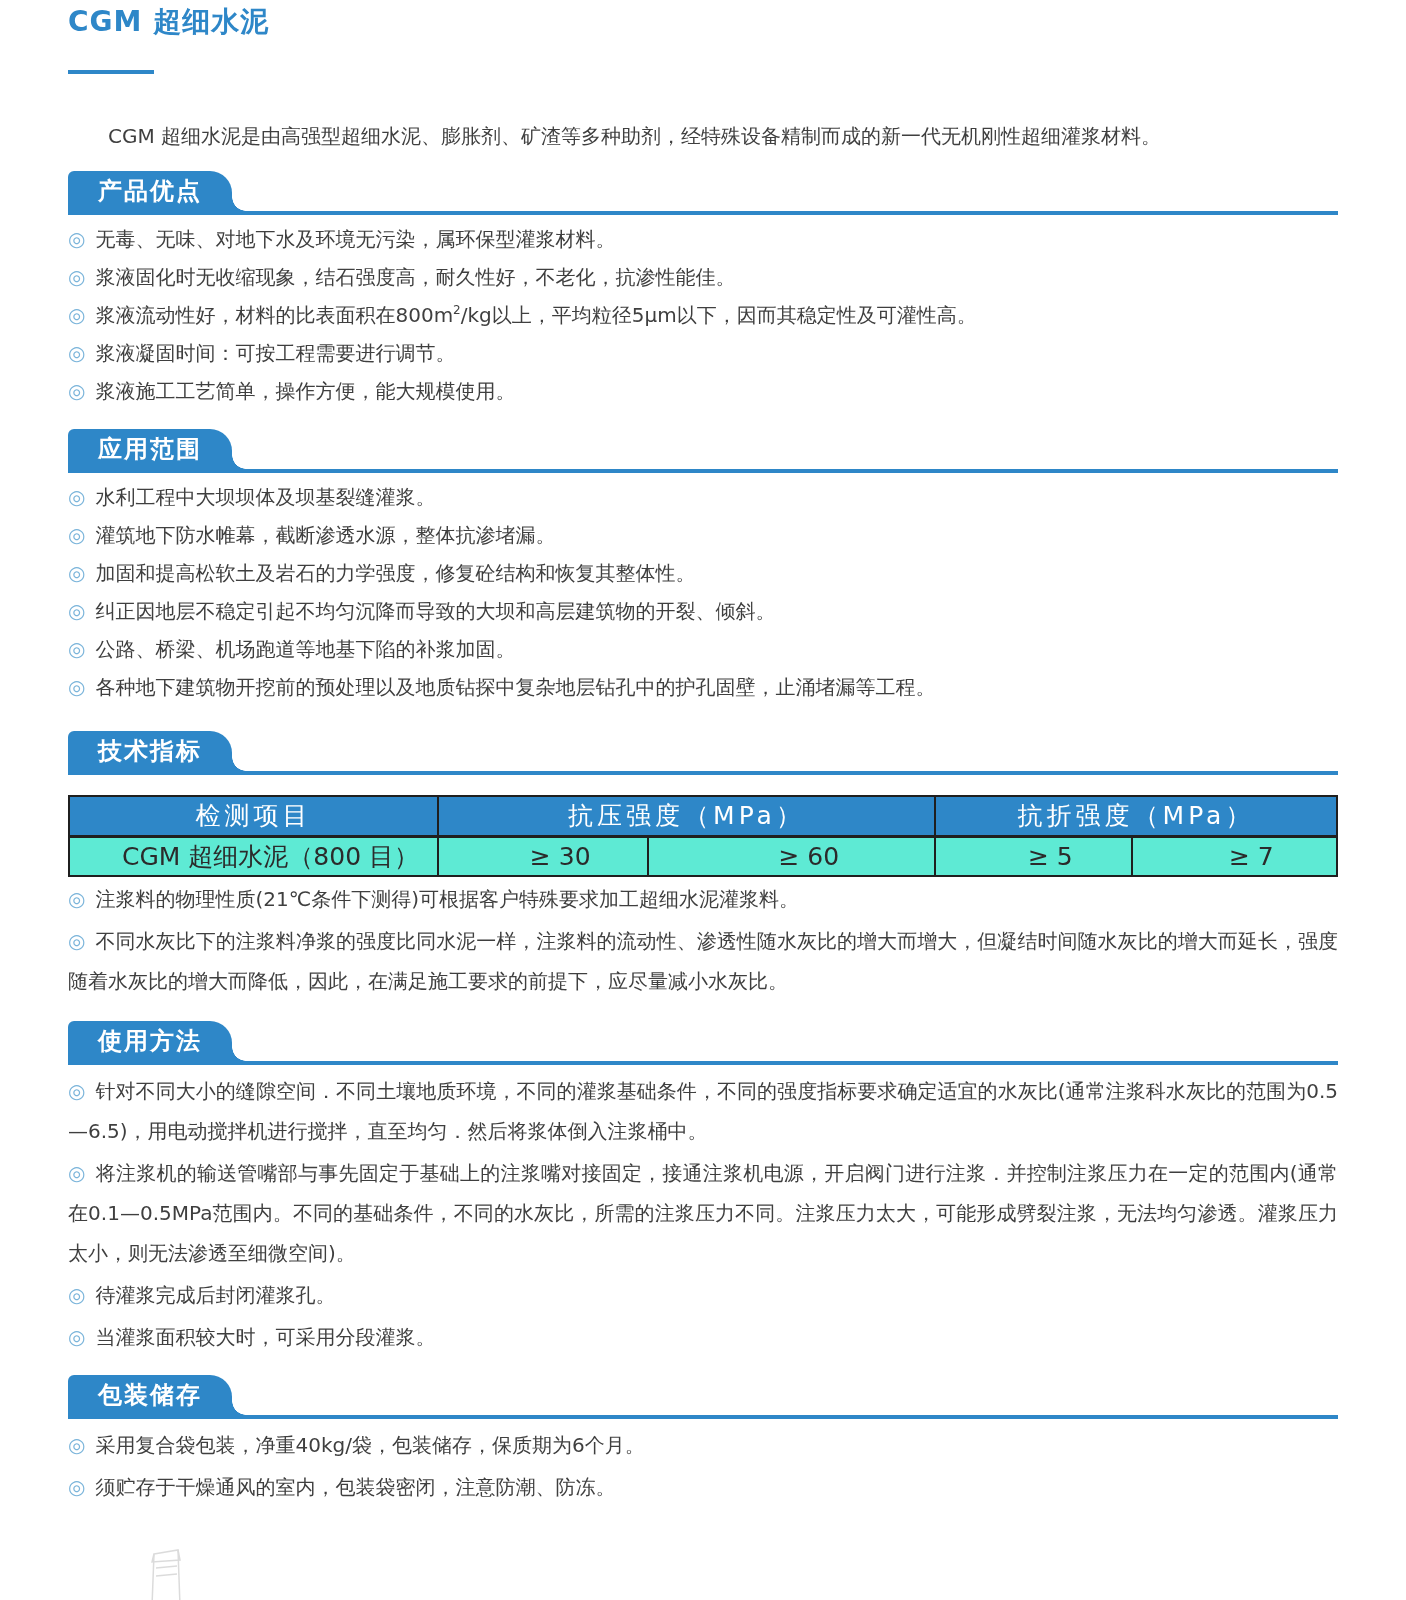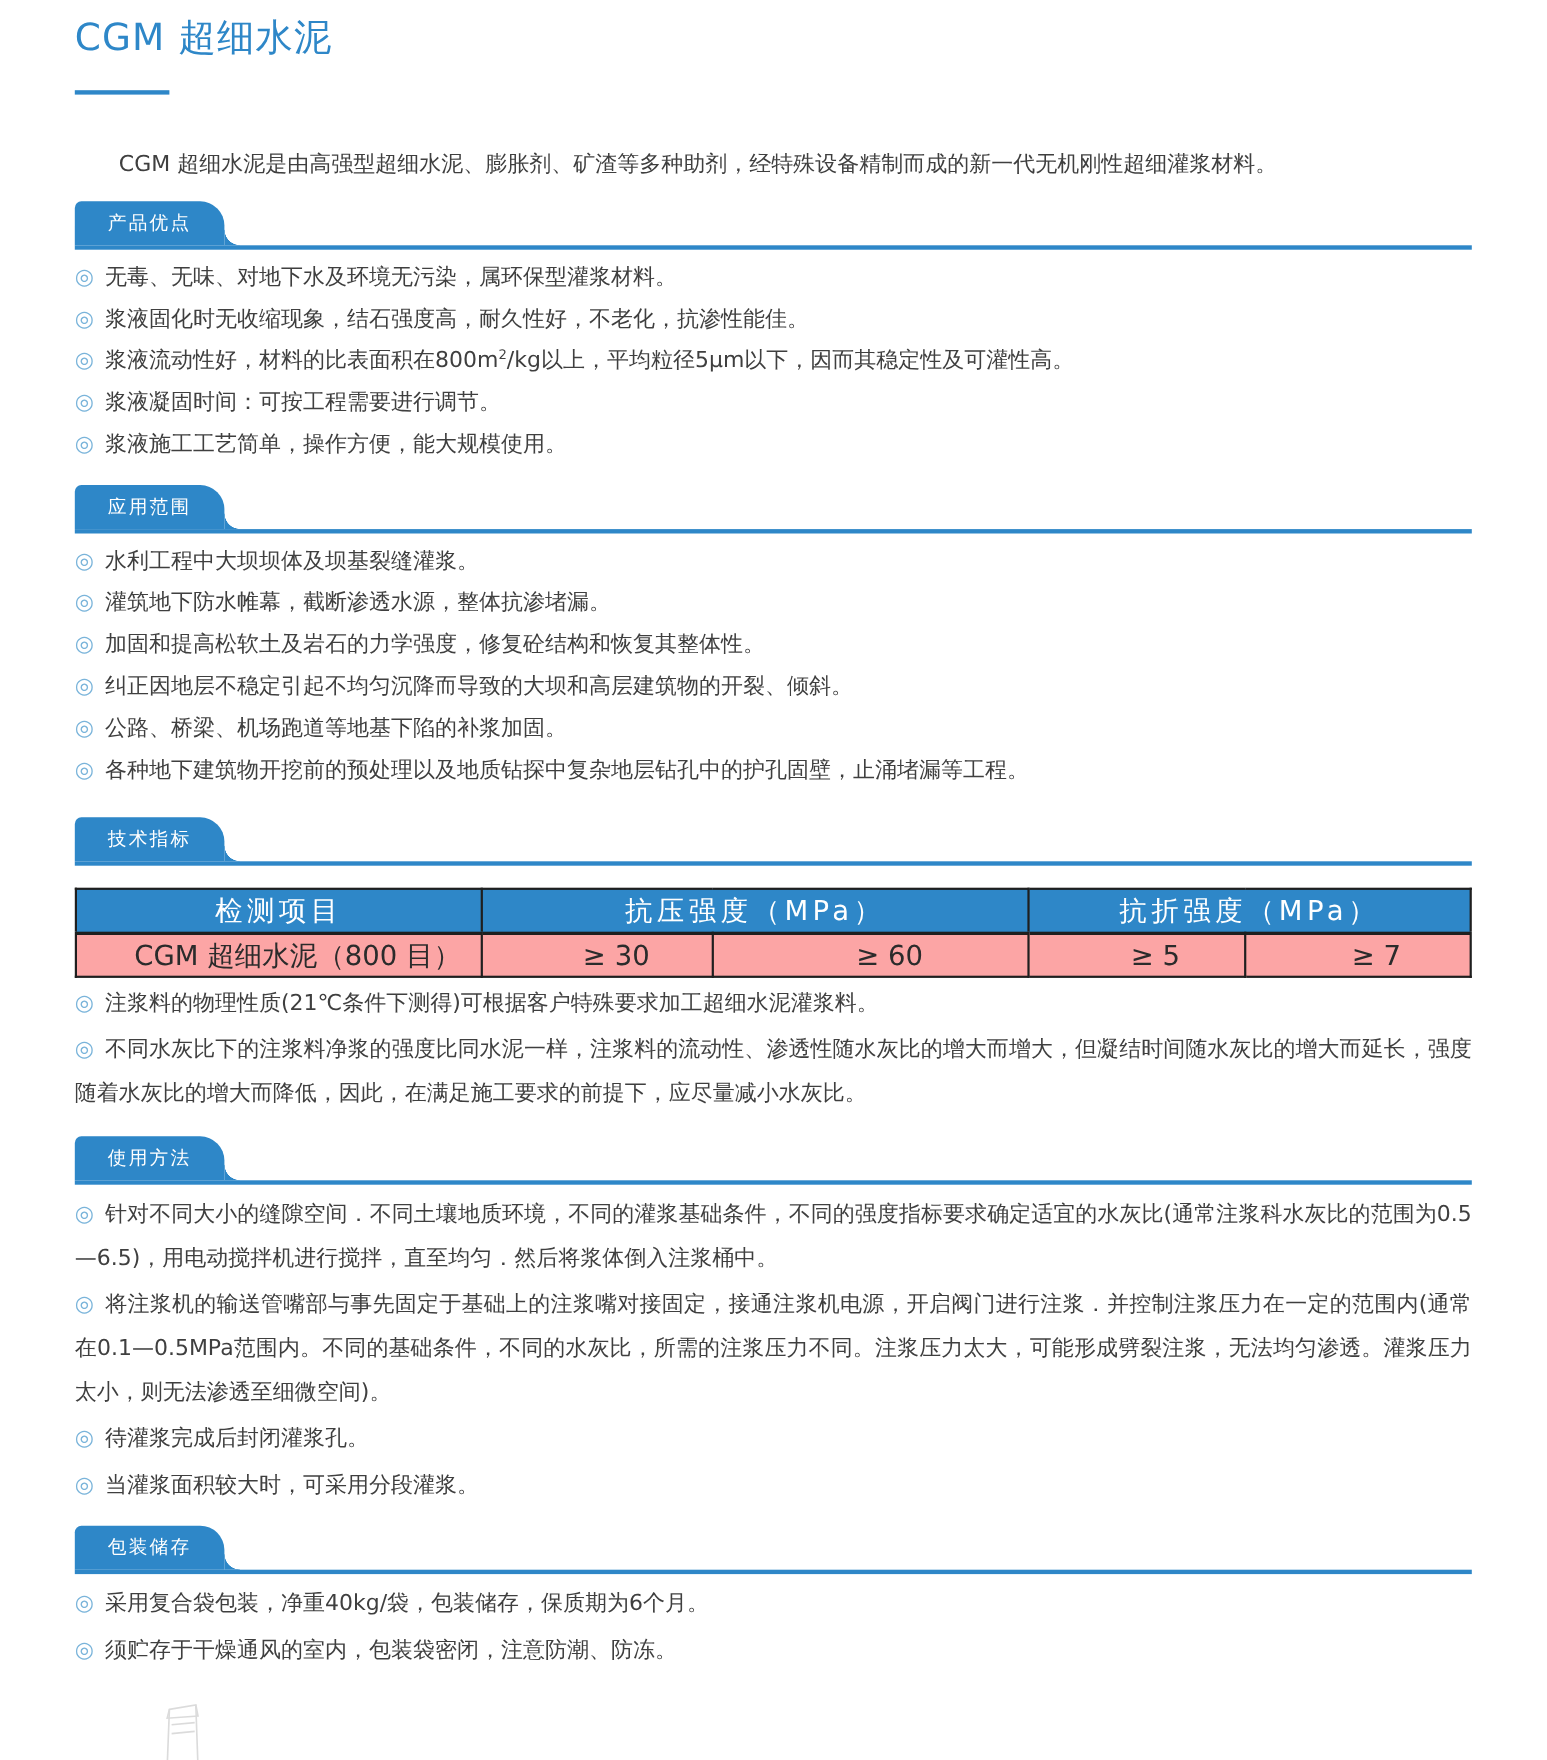--- a/index.html
+++ b/index.html
@@ -11,31 +11,31 @@
   }
   *{margin:0;padding:0;box-sizing:border-box;}
   html,body{background:#fff;}
   body{
     width:1406px;height:1600px;overflow:hidden;position:relative;
     font-family:"DejaVu Sans","Liberation Sans",sans-serif;
     color:var(--text);
   }
   .content{margin:0 68px;width:1270px;}
   h1.page-title{
-    padding-top:12px;font-size:34px;line-height:44px;font-weight:400;
+    font-size:28px;line-height:44px;font-weight:700;
     color:var(--accent);letter-spacing:1px;
   }
   .title-underline{width:86px;height:4px;background:var(--accent);margin-top:26px;}
   .intro{margin-top:44px;font-size:20px;line-height:37px;text-indent:2em;}
   .section-head{position:relative;border-bottom:4px solid var(--accent);}
   .mt1{margin-top:16px;} .mt2{margin-top:20px;} .mt3{margin-top:26px;}
   .mt4{margin-top:20px;} .mt5{margin-top:18px;}
   .tab{
-    display:inline-block;background:var(--accent);color:#fff;font-weight:400;
-    font-size:17px;line-height:40px;padding:0 30px;letter-spacing:2px;
+    display:inline-block;background:var(--accent);color:#fff;font-weight:700;
+    font-size:24px;line-height:40px;padding:0 30px;letter-spacing:2px;
     border-radius:6px 22px 0 0;position:relative;vertical-align:bottom;
   }
   .tab::after{
     content:"";position:absolute;right:-14px;bottom:0;width:14px;height:14px;
     background:radial-gradient(circle at 100% 0%, rgba(46,135,200,0) 13.5px, var(--accent) 14px);
   }
   .bullets{margin-top:6px;}
   .bullet{font-size:20px;line-height:36px;margin:2px 0;text-align:justify;}
   .bullet.wrap{line-height:40px;margin:2px 0;}
   .glyph{color:var(--bullet);font-size:20px;margin-right:10px;}
@@ -43,21 +43,21 @@
   table.specs{
     width:100%;border-collapse:collapse;margin-top:20px;
     font-size:25px;text-align:center;color:#2b2b2b;
   }
   table.specs th,table.specs td{border:2px solid var(--table-border);}
   tr.head-blue th{
     background:var(--accent);color:#fff;font-weight:500;height:40px;
     letter-spacing:4px;border-bottom-width:3px;
   }
   tr.head-gray td{background:var(--subheader-bg);height:38px;border-bottom-width:3px;}
-  tr.data-row td{height:40px;background:#fca5a5;padding-left:34px;}
+  tr.data-row td{height:40px;background:#5eead4;padding-left:34px;}
   .bag{position:absolute;left:140px;top:1548px;opacity:.35;}
 </style>
 </head>
 <body>
 
 <div class="content">
 
   <h1 class="page-title">CGM 超细水泥</h1>
   <div class="title-underline"></div>
 

